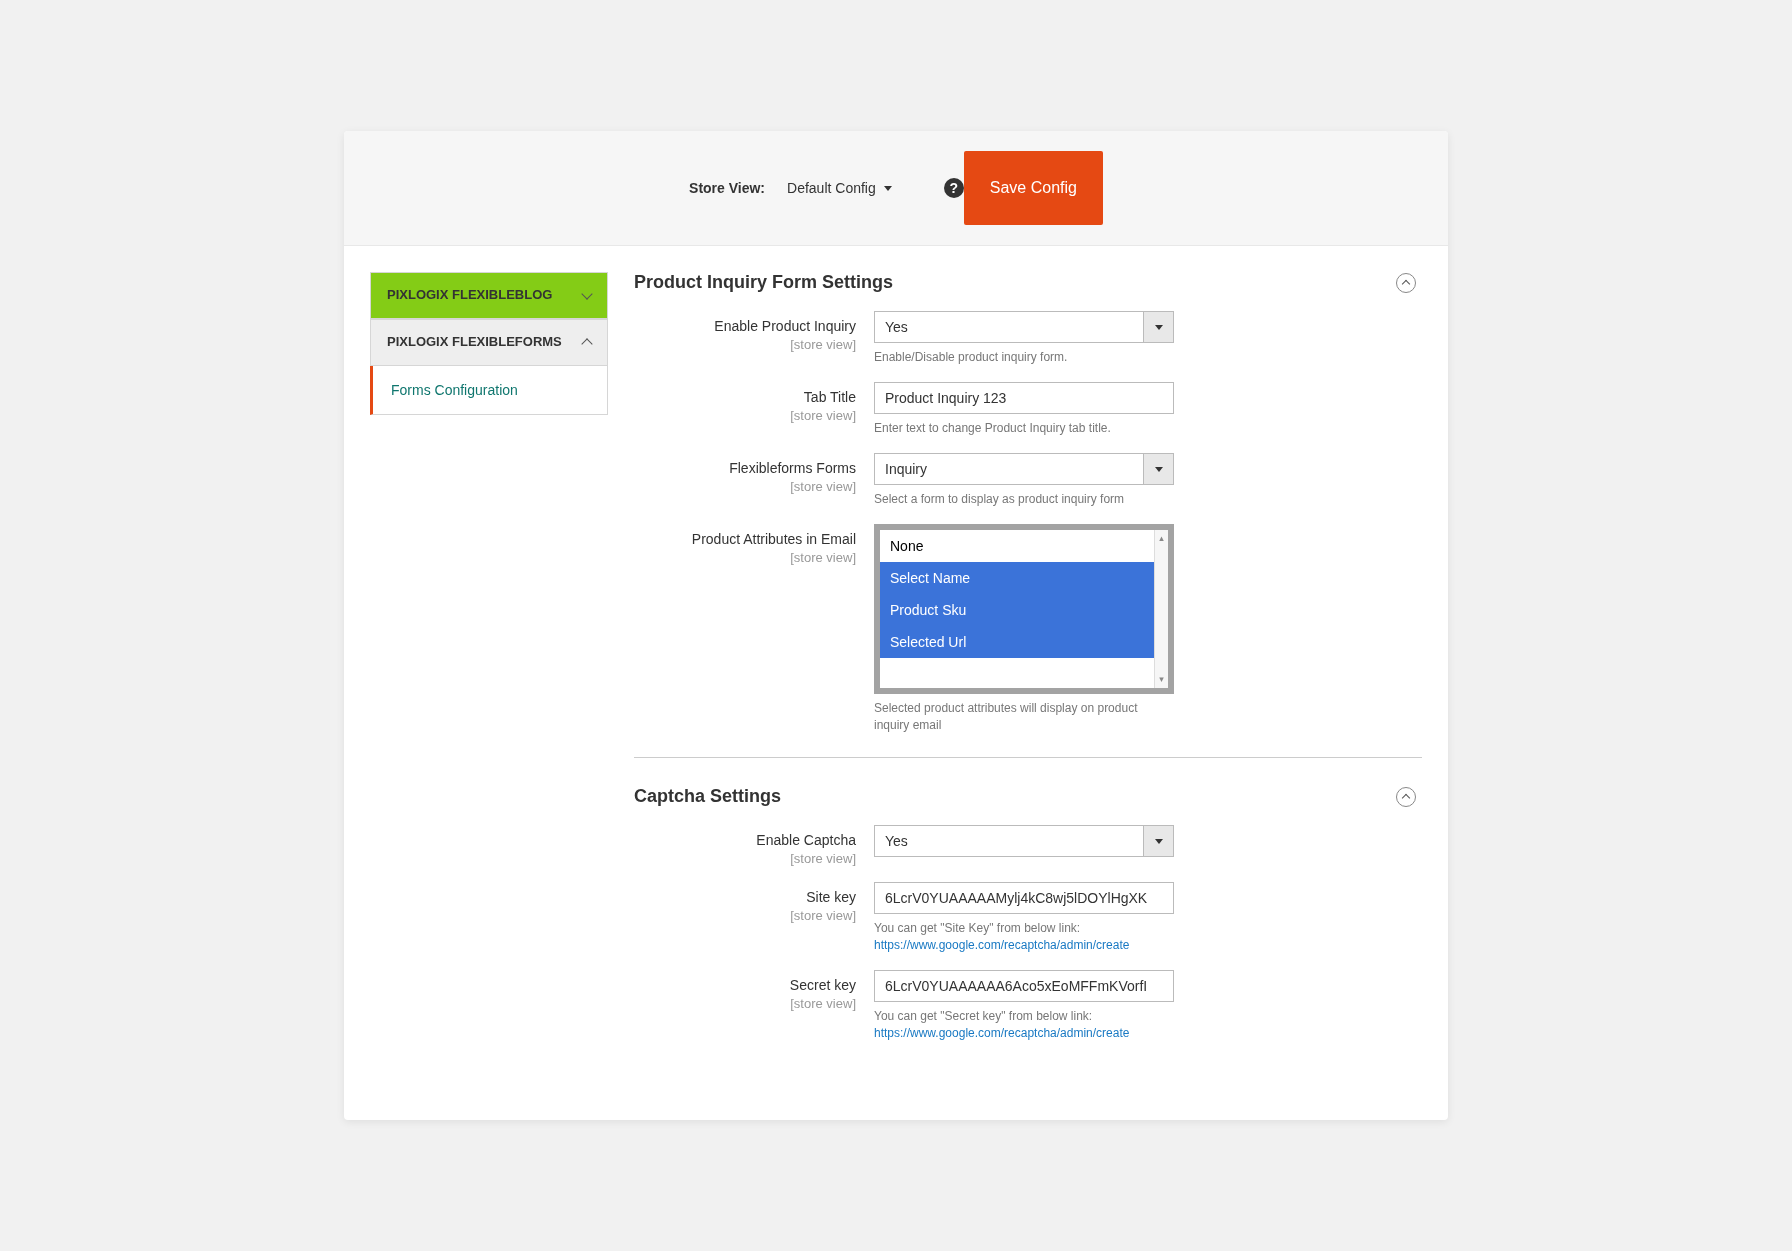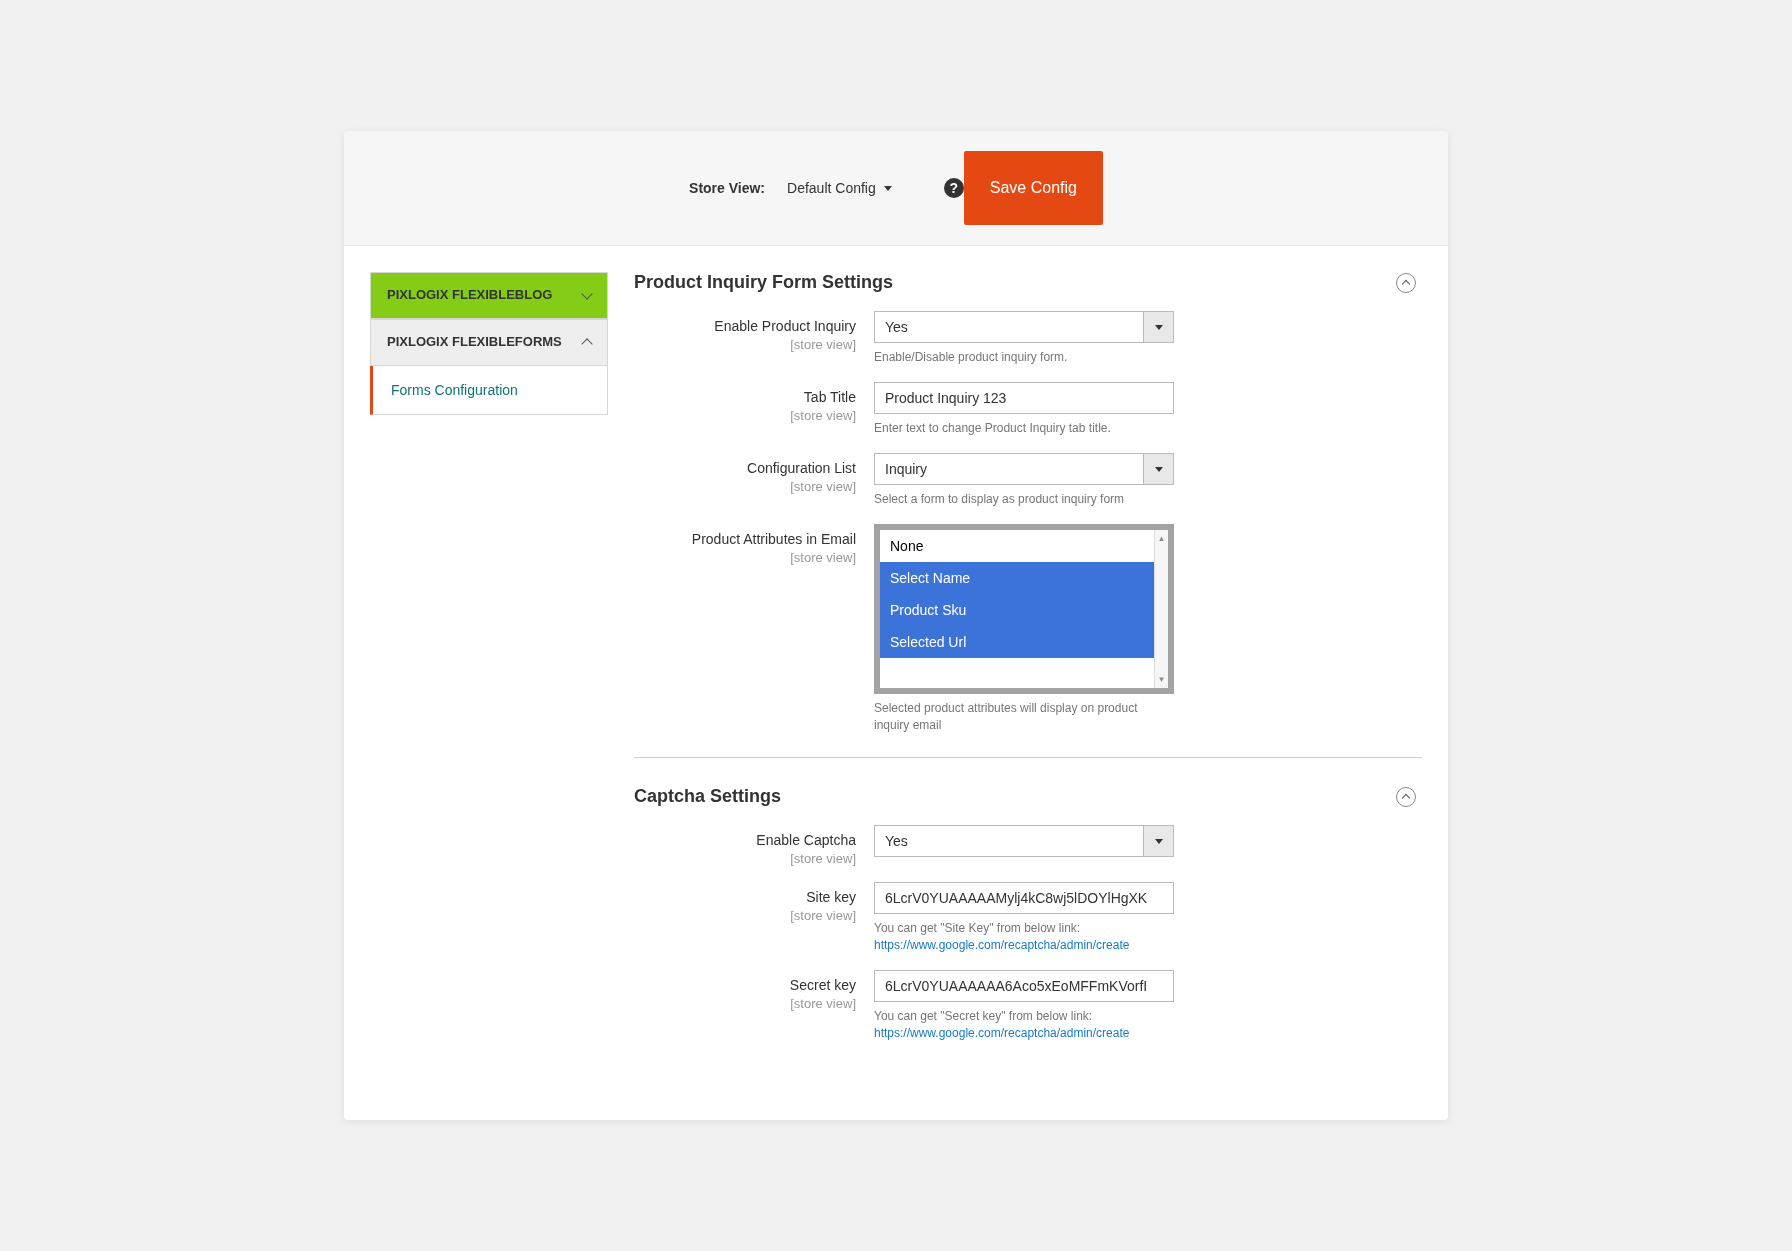--- a/index.html
+++ b/index.html
@@ -334,21 +334,21 @@
             <span class="field-scope">[store view]</span>
           </div>
           <div class="field-control">
             <input class="text-input" value="Product Inquiry 123" style="">
             <div class="field-note">Enter text to change Product Inquiry tab title.</div>
           </div>
         </div>
 
         <div class="field">
           <div class="field-label">
-            <span class="field-label-text">Configuration List</span>
+            <span class="field-label-text">Flexibleforms Forms</span>
             <span class="field-scope">[store view]</span>
           </div>
           <div class="field-control">
             <div class="select-wrap">
               <span class="select-value">Inquiry</span>
               <span class="select-btn">
                   <span class="caret"></span>
                 </span>
             </div>
             <div class="field-note">Select a form to display as product inquiry form</div>

